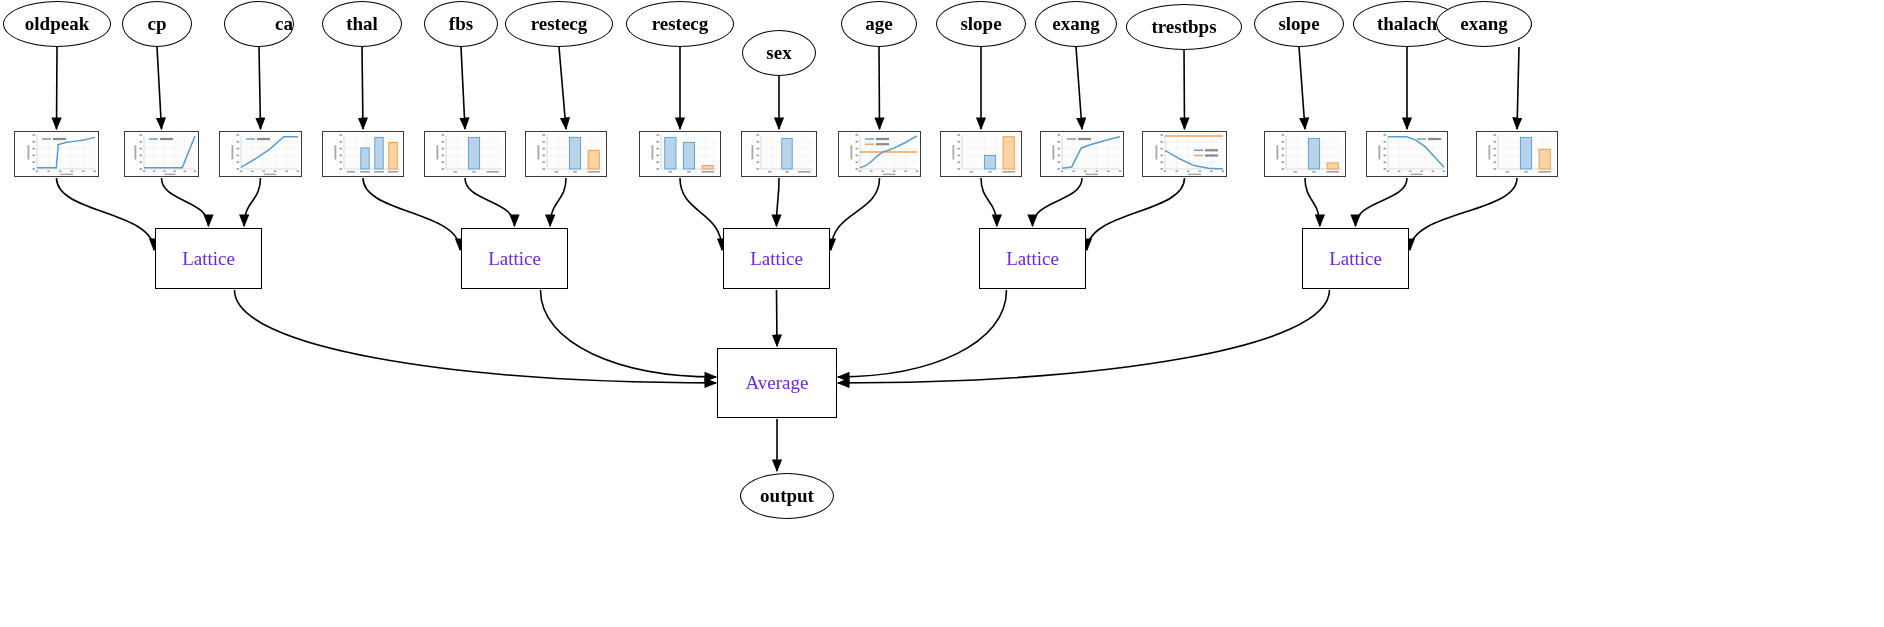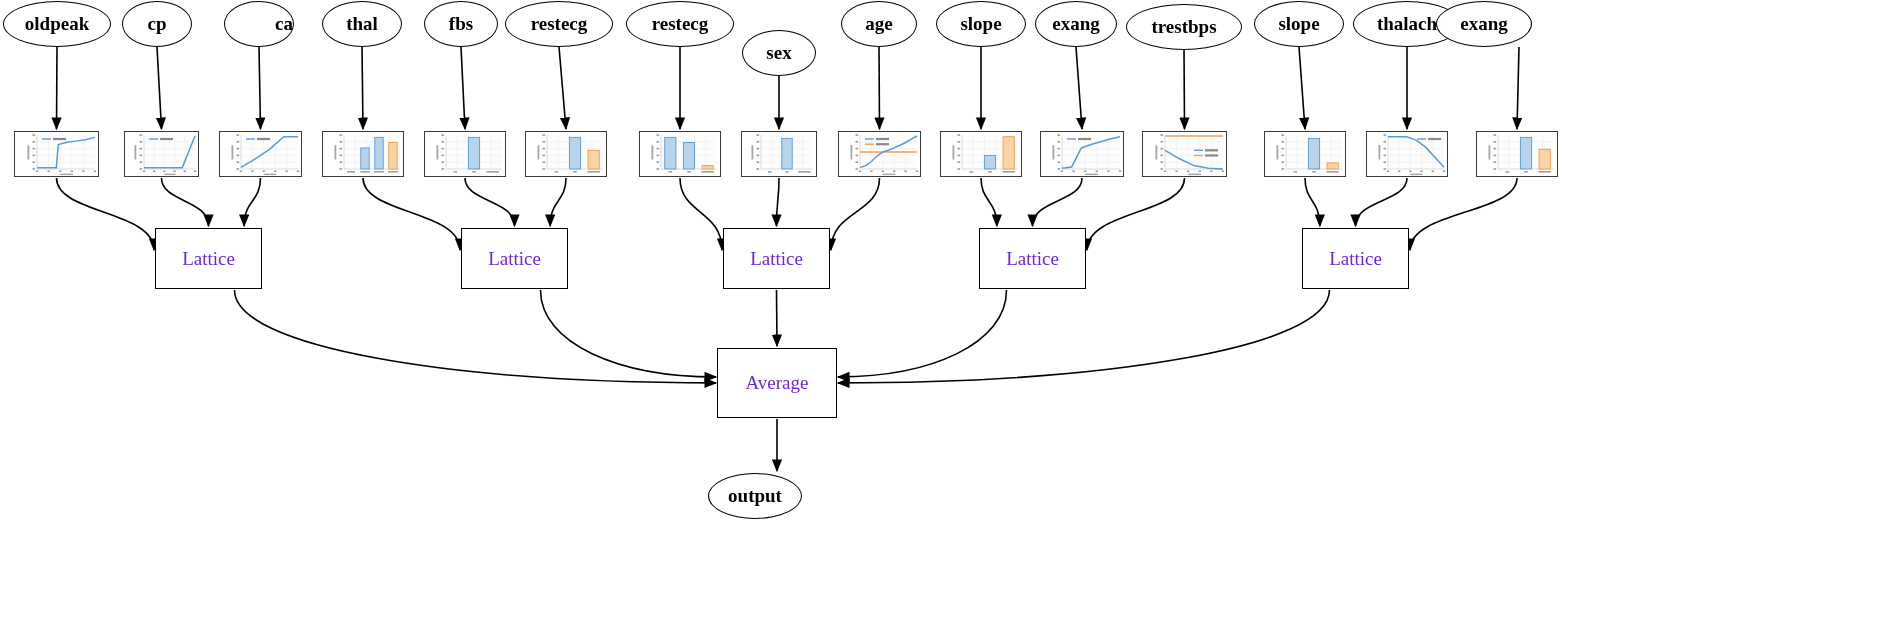--- a/index.html
+++ b/index.html
@@ -611,17 +611,17 @@
       </div>
       <div class="node-box" style="left: 979px; top: 228px; width: 107px; height: 61px;">
         <span>Lattice</span>
       </div>
       <div class="node-box" style="left: 1302px; top: 228px; width: 107px; height: 61px;">
         <span>Lattice</span>
       </div>
       <div class="node-box" style="left: 717px; top: 348px; width: 120px; height: 70px;">
         <span>Average</span>
       </div>
-      <div class="node-ellipse" style="left: 708px; top: 473px; width: 94px; height: 46px;">
+      <div class="node-ellipse" style="left: 740px; top: 473px; width: 94px; height: 46px;">
         <span>output</span>
       </div>
     </div>
 </div>
 
 </body></html>

